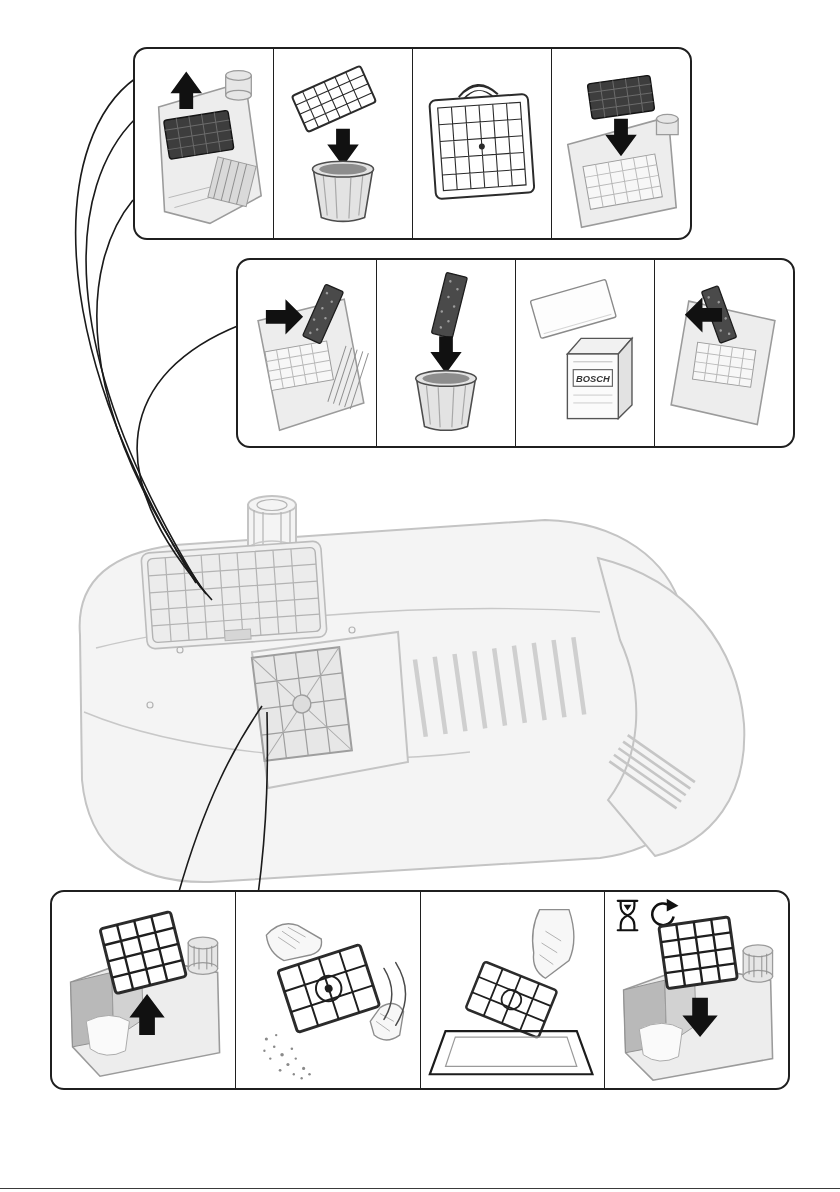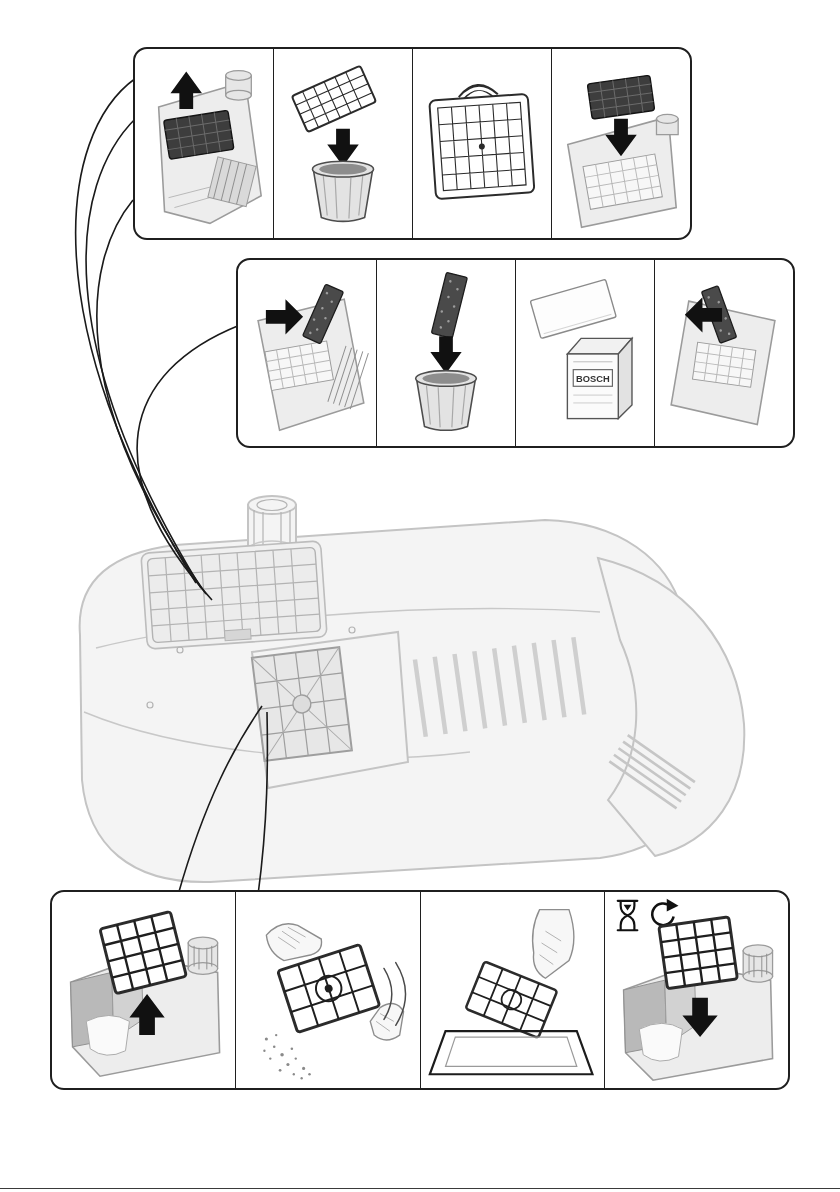--- a/index.html
+++ b/index.html
@@ -1,19 +1,19 @@
 <!DOCTYPE html>
 <html><head>
 <meta charset="utf-8">
 <style>
   html,body{margin:0;padding:0;background:#ffffff;font-family:"Liberation Sans",sans-serif;}
   .page{position:relative;width:840px;height:1192px;background:#fff;overflow:hidden;}
   .overlay{position:absolute;left:0;top:0;z-index:0;}
   .panel{position:absolute;display:flex;background:#fff;border:2.2px solid #1f1f1f;border-radius:14px;box-sizing:border-box;z-index:2;}
-  .cell{flex:1;position:relative;box-sizing:border-box;}
+  .cell{flex:1;position:relative;box-sizing:border-box;font-style:italic;}
   .cell + .cell{border-left:1.6px solid #1f1f1f;}
   .cell svg{width:100%;height:100%;display:block;}
   .footer-rule{position:absolute;left:0;top:1188px;width:840px;border-top:1.6px solid #3a3a3a;z-index:3;}
 
   
   .body-lt{fill:#ededed;stroke:#9b9b9b;stroke-width:1.6;}
   .detail{stroke:#b8b8b8;stroke-width:1;fill:none;}
   .darkline{stroke:#8f8f8f;stroke-width:1;fill:none;}
   .dark{fill:#3d3d3d;stroke:#141414;stroke-width:1.4;}
   .arrow{fill:#111111;stroke:none;}

